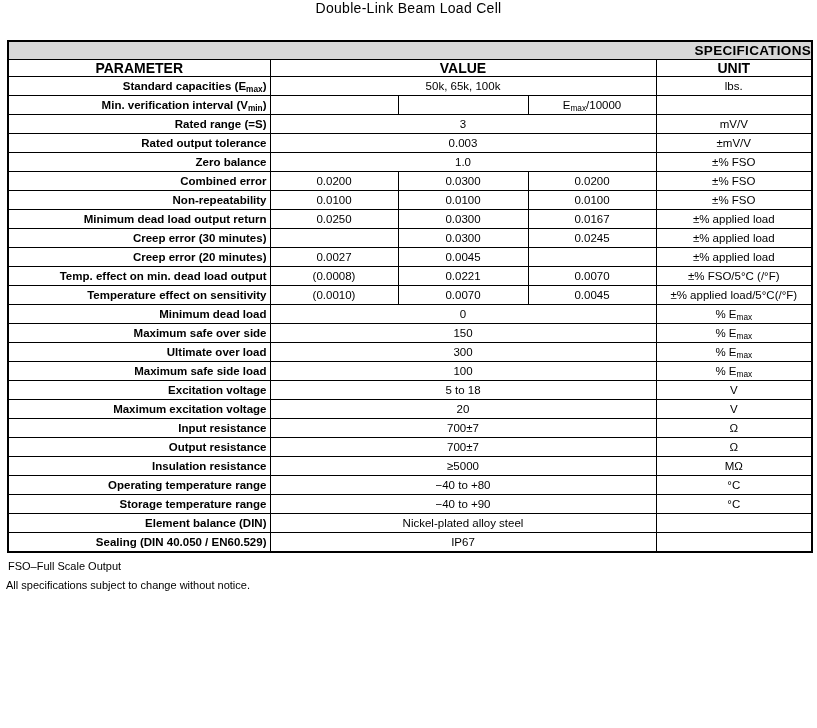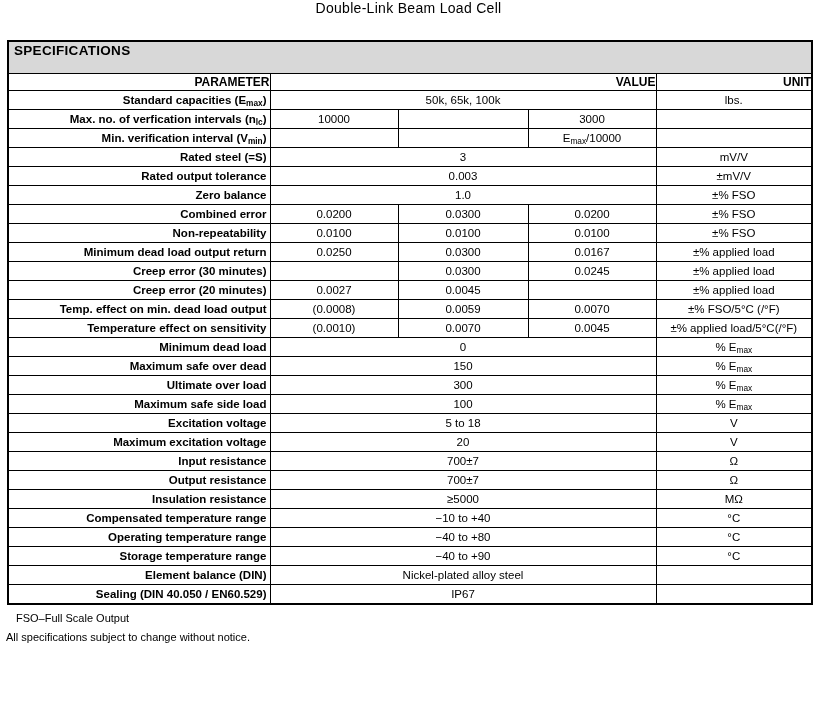--- a/index.html
+++ b/index.html
@@ -25,32 +25,32 @@
     margin: 24px 0 0 7px;
     width: 804px;
     border: 2px solid #000;
   }
   table.specs th, table.specs td {
     border: 1px solid #000;
     overflow: hidden;
   }
   th.section {
     background: #d8d8d8;
-    text-align: left;
+    text-align: right;
     font-size: 13.5px;
     font-weight: bold;
     height: 14px;
-    padding: 1px 0 15px 5px;
+    padding: 1px 0 1px 5px;
     letter-spacing: 0.3px;
   }
   tr.colhead th {
-    font-size: 12px;
+    font-size: 14px;
     font-weight: bold;
     height: 17px;
-    text-align: right;
+    text-align: center;
     padding: 0;
   }
   tbody td {
     font-size: 11.5px;
     height: 19px;
     padding: 1px 3px;
     line-height: 1.25;
   }
   td.param {
     font-weight: bold;
@@ -67,21 +67,21 @@
     font-size: 0.72em;
     vertical-align: baseline;
     position: relative;
     top: 0.28em;
     line-height: 0;
   }
   .footnotes {
     margin: 7px 0 0 6px;
     font-size: 11px;
   }
-  .footnotes .fn1 { margin-left: 10px; }
+  .footnotes .fn1 { margin-left: 2px; }
   .footnotes .fn2 { margin-top: 7px; }
 </style>
 </head>
 <body>
 
 <div class="page">
 
   <div class="title">Double-Link Beam Load Cell</div>
 
   <table class="specs">
@@ -102,35 +102,28 @@
         <th>UNIT</th>
       </tr>
     </thead>
     <tbody id="specs-body">
         <tr>
           <td class="param">Standard capacities (E<sub>max</sub>)</td>
           <td colspan="3" class="val">50k, 65k, 100k</td>
           <td class="unit">lbs.</td>
         </tr>
         <tr>
-          <td class="param">Max. no. of verfication intervals (n<sub>lc</sub>)</td>
-          <td class="val">10000</td>
-          <td class="val"></td>
-          <td class="val">3000</td>
-          <td class="unit"></td>
-        </tr>
-        <tr>
           <td class="param">Min. verification interval (V<sub>min</sub>)</td>
           <td class="val"></td>
           <td class="val"></td>
           <td class="val">E<sub>max</sub>/10000</td>
           <td class="unit"></td>
         </tr>
         <tr>
-          <td class="param">Rated steel (=S)</td>
+          <td class="param">Rated range (=S)</td>
           <td colspan="3" class="val">3</td>
           <td class="unit">mV/V</td>
         </tr>
         <tr>
           <td class="param">Rated output tolerance</td>
           <td colspan="3" class="val">0.003</td>
           <td class="unit">±mV/V</td>
         </tr>
         <tr>
           <td class="param">Zero balance</td>
@@ -168,38 +161,38 @@
         <tr>
           <td class="param">Creep error (20 minutes)</td>
           <td class="val">0.0027</td>
           <td class="val">0.0045</td>
           <td class="val"></td>
           <td class="unit">±% applied load</td>
         </tr>
         <tr>
           <td class="param">Temp. effect on min. dead load output</td>
           <td class="val">(0.0008)</td>
-          <td class="val">0.0059</td>
+          <td class="val">0.0221</td>
           <td class="val">0.0070</td>
           <td class="unit">±% FSO/5°C (/°F)</td>
         </tr>
         <tr>
           <td class="param">Temperature effect on sensitivity</td>
           <td class="val">(0.0010)</td>
           <td class="val">0.0070</td>
           <td class="val">0.0045</td>
           <td class="unit">±% applied load/5°C(/°F)</td>
         </tr>
         <tr>
           <td class="param">Minimum dead load</td>
           <td colspan="3" class="val">0</td>
           <td class="unit">% E<sub>max</sub></td>
         </tr>
         <tr>
-          <td class="param">Maximum safe over dead</td>
+          <td class="param">Maximum safe over side</td>
           <td colspan="3" class="val">150</td>
           <td class="unit">% E<sub>max</sub></td>
         </tr>
         <tr>
           <td class="param">Ultimate over load</td>
           <td colspan="3" class="val">300</td>
           <td class="unit">% E<sub>max</sub></td>
         </tr>
         <tr>
           <td class="param">Maximum safe side load</td>
@@ -223,25 +216,20 @@
         </tr>
         <tr>
           <td class="param">Output resistance</td>
           <td colspan="3" class="val">700±7</td>
           <td class="unit">Ω</td>
         </tr>
         <tr>
           <td class="param">Insulation resistance</td>
           <td colspan="3" class="val">≥5000</td>
           <td class="unit">MΩ</td>
-        </tr>
-        <tr>
-          <td class="param">Compensated temperature range</td>
-          <td colspan="3" class="val">−10 to +40</td>
-          <td class="unit">°C</td>
         </tr>
         <tr>
           <td class="param">Operating temperature range</td>
           <td colspan="3" class="val">−40 to +80</td>
           <td class="unit">°C</td>
         </tr>
         <tr>
           <td class="param">Storage temperature range</td>
           <td colspan="3" class="val">−40 to +90</td>
           <td class="unit">°C</td>

